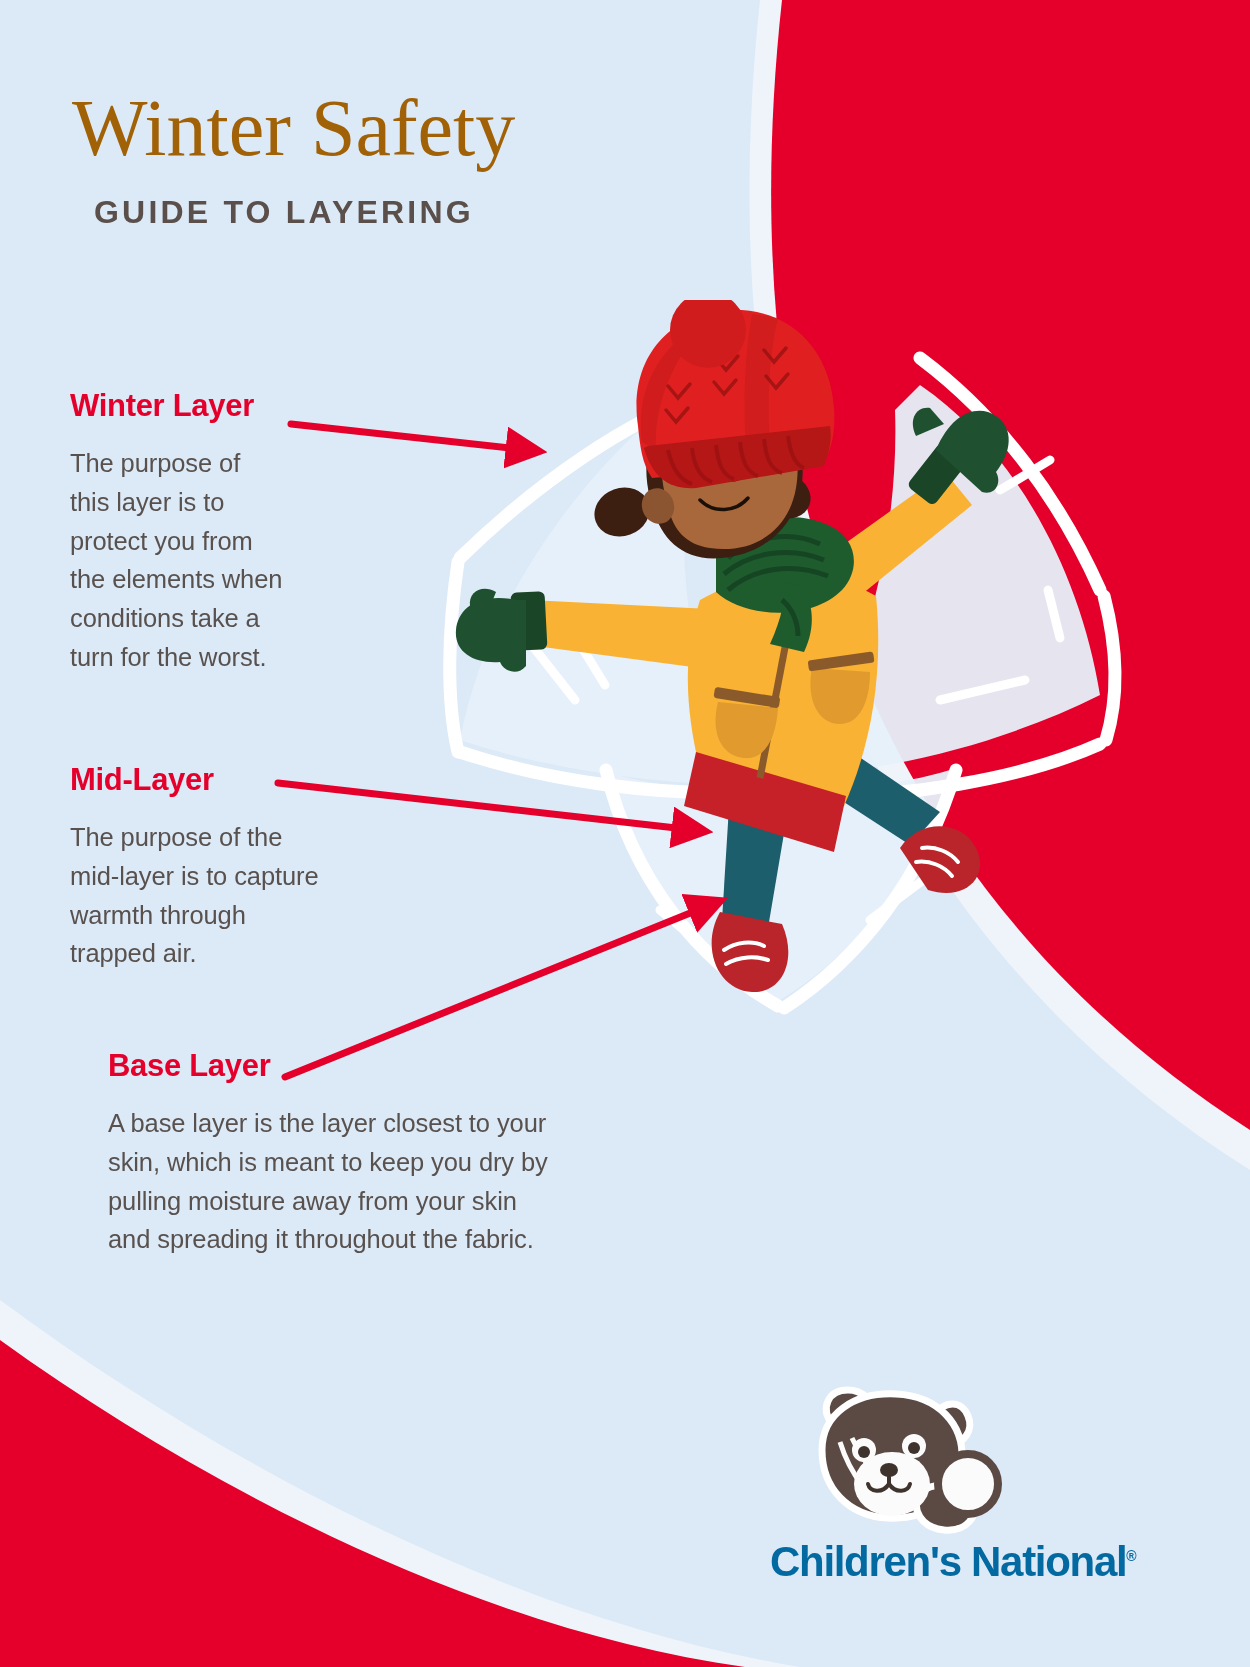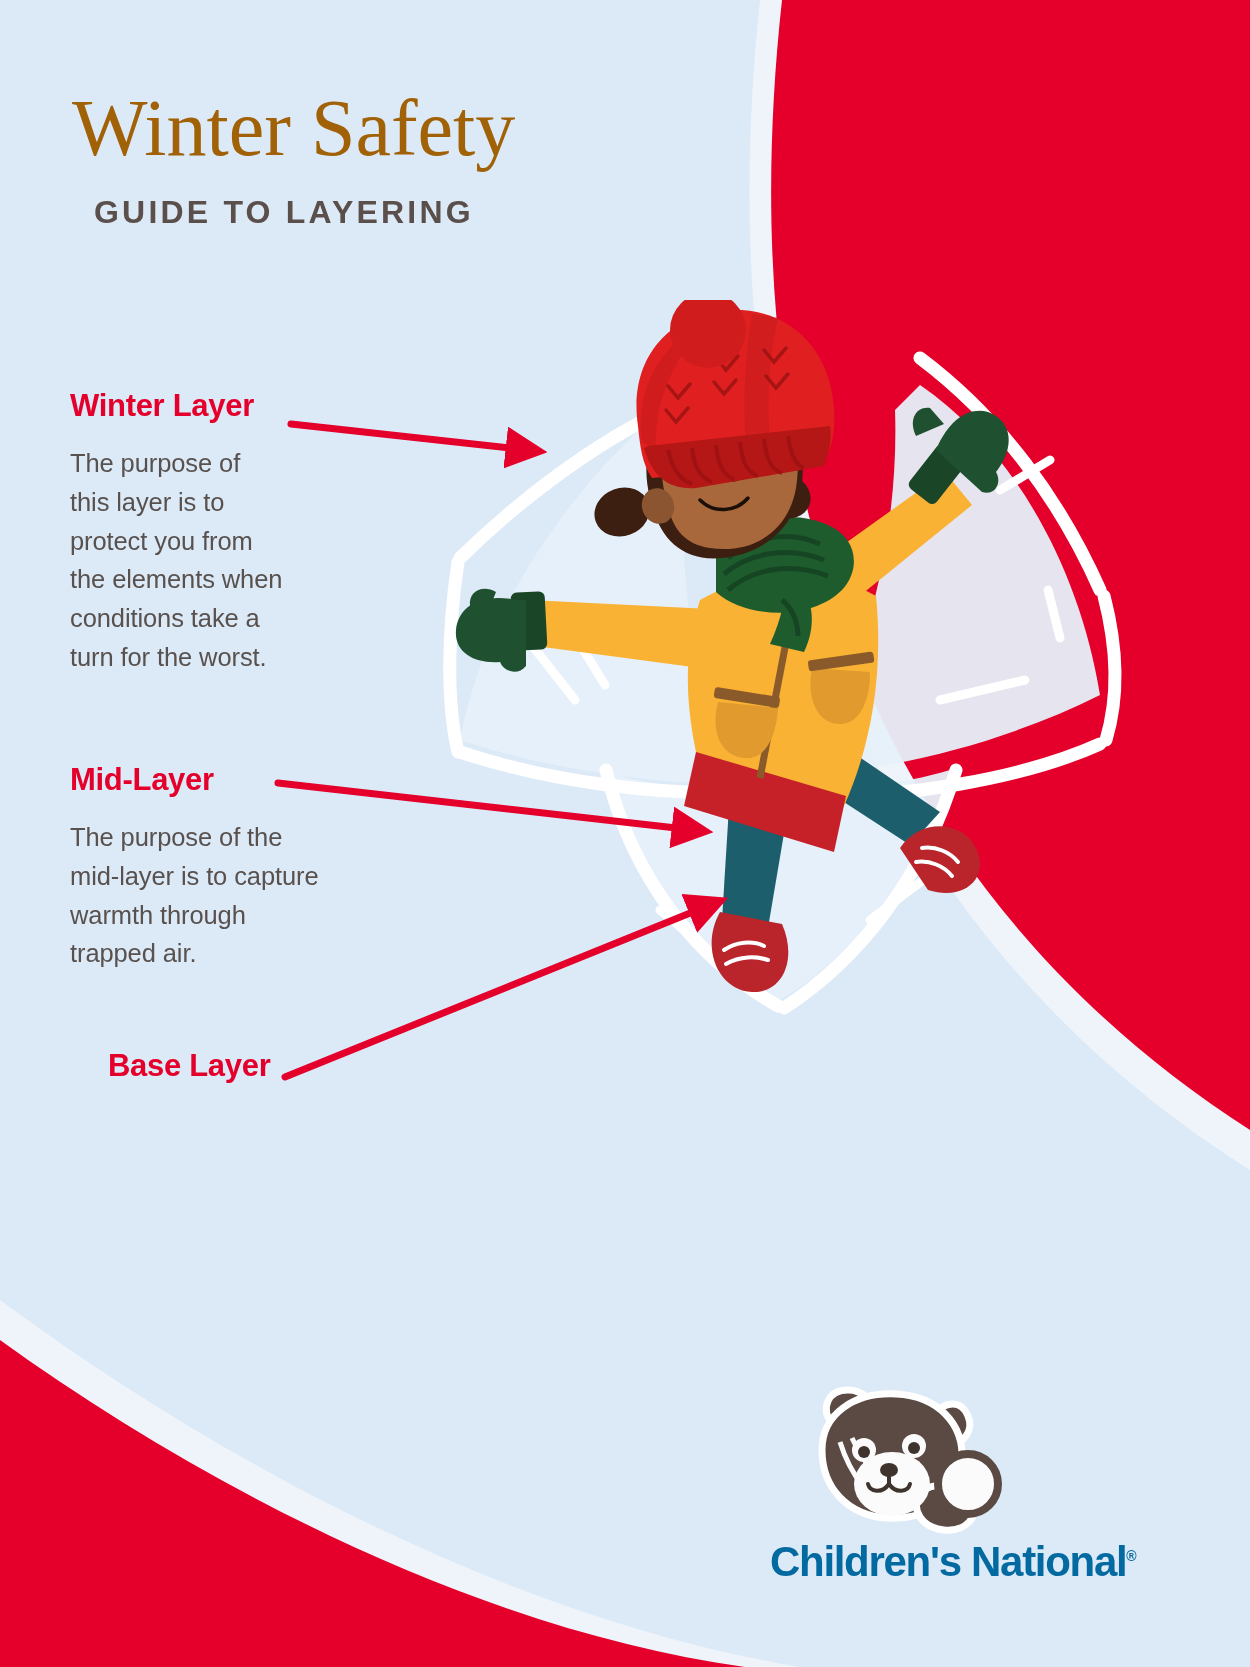--- a/index.html
+++ b/index.html
@@ -272,20 +272,24 @@
   <div class="section" id="sec-mid">
     <div class="sec-head">Mid-Layer</div>
     <p class="sec-body">The purpose of the
 mid-layer is to capture
 warmth through
 trapped air.</p>
   </div>
 
   <div class="section" id="sec-base">
     <div class="sec-head">Base Layer</div>
+    <p class="sec-body">A base layer is the layer closest to your
+skin, which is meant to keep you dry by
+pulling moisture away from your skin
+and spreading it throughout the fabric.</p>
   </div>
 
   <div class="logo-block">
     <svg class="logo-bear" width="230" height="160" viewBox="0 0 230 160">
       <g fill="#5b4a43">
         <path d="M40,44 C28,28 36,10 56,10 C70,10 80,20 84,32 L68,48 Z" stroke="#ffffff" stroke-width="7"></path>
         <path d="M142,36 C152,20 170,20 176,36 C182,50 172,64 158,64 L140,52 Z" stroke="#ffffff" stroke-width="7"></path>
         <path d="M30,70 C30,34 62,12 104,14 C146,16 172,44 170,80 C168,118 136,140 96,138 C56,136 30,108 30,70 Z" stroke="#ffffff" stroke-width="7"></path>
         <path d="M128,112 C146,100 172,104 180,120 C188,136 174,152 152,150 C130,148 118,130 128,112 Z" stroke="#ffffff" stroke-width="7"></path>
       </g>

